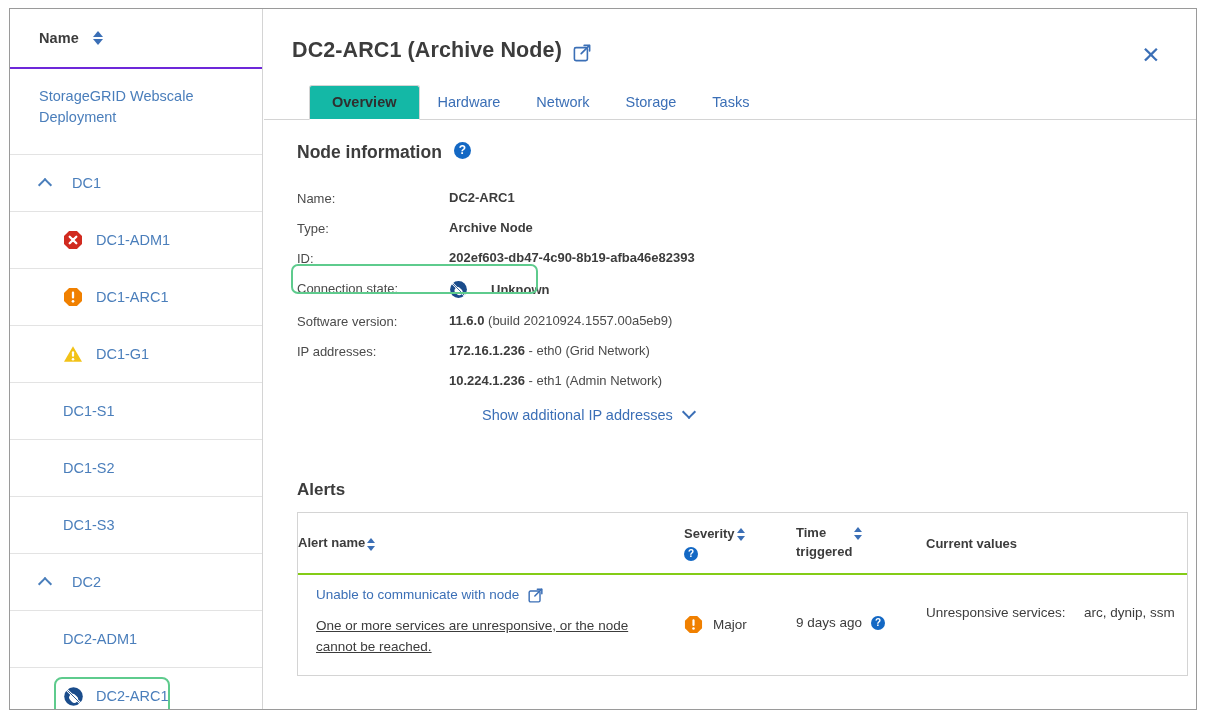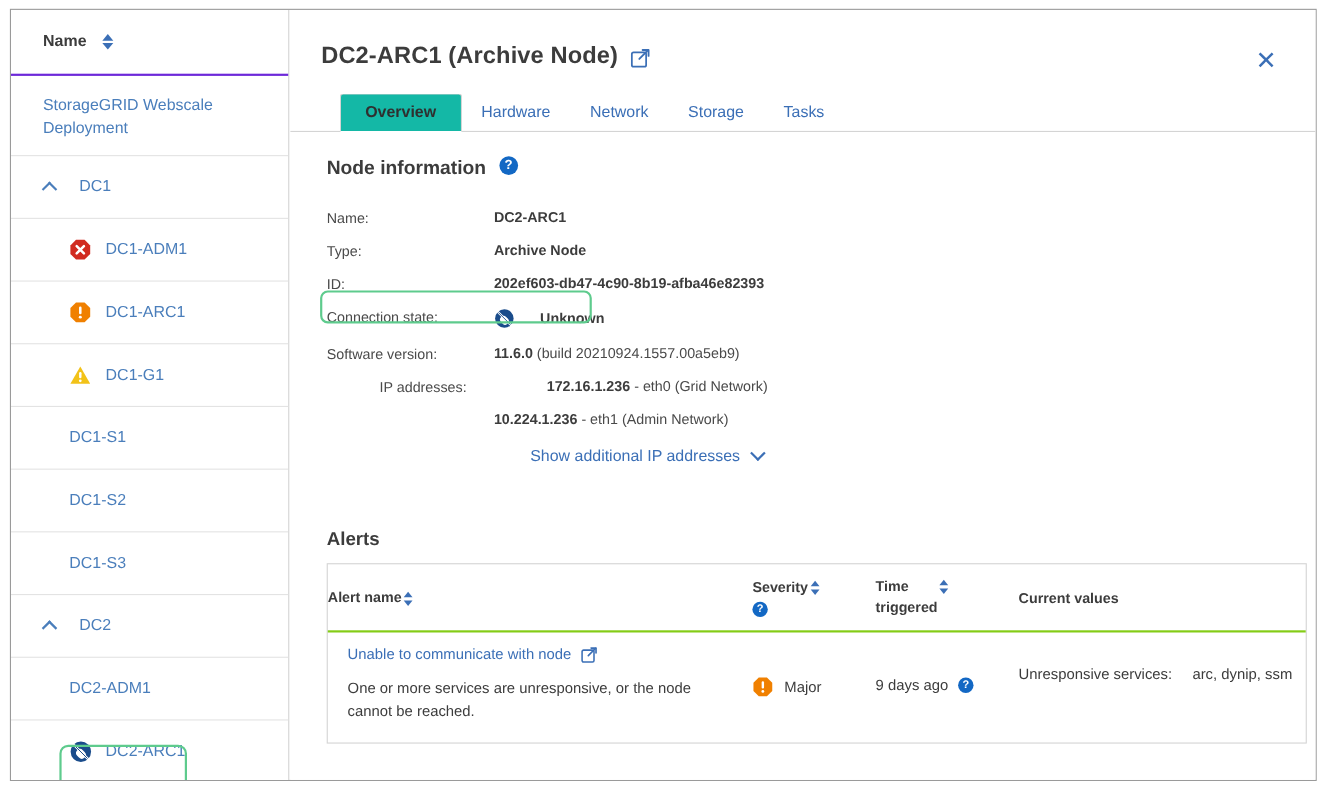--- a/index.html
+++ b/index.html
@@ -80,21 +80,21 @@
     padding-left: 29px;
     font-size: 14.5px;
     color: #4a7ebb;
     min-height: 57px;
   }
   .tree-row.root {
     padding-right: 20px;
     line-height: 1.45;
     display: block;
     padding-top: 17px;
-    padding-bottom: 13px;
+    padding-bottom: 26px;
   }
   .tree-row.group { padding-left: 30px; }
   .tree-row.leaf  { padding-left: 53px; }
   .tree-row.leaf-icon { padding-left: 53px; }
 
   .caret {
     display: inline-block;
     width: 13px; height: 13px;
     margin-right: 19px;
     position: relative;
@@ -346,21 +346,21 @@
 
   .alert-link {
     color: #3b6fb6;
     font-size: 13.5px;
     display: flex;
     align-items: center;
     margin-bottom: 14px;
     cursor: pointer;
   }
   .alert-link .ext-link { margin-left: 9px; width: 15px; height: 15px; }
-  .alert-desc { line-height: 1.55; color: #3c3c3c; max-width: 350px; }
+  .alert-desc { line-height: 1.55; color: #3c3c3c; max-width: 350px; text-decoration: underline; }
 
   .sev-wrap { display: flex; align-items: center; gap: 10px; padding-top: 28px; }
   .time-wrap { display: flex; align-items: center; gap: 9px; padding-top: 28px; }
   .cur-label { padding-top: 16px; line-height: 1.55; }
   .cur-value { padding-top: 16px; line-height: 1.55; }
 </style>
 </head>
 <body>
 
 <div id="app">
@@ -509,21 +509,21 @@
         </div>
 
         <div class="info-row" style="min-height:30px;">
           <div class="info-label">Software version:</div>
           <div class="info-value">
             <span>11.6.0</span>
             <span class="muted">(build 20210924.1557.00a5eb9)</span>
           </div>
         </div>
 
-        <div class="info-row" style="min-height:30px;margin-left:48px;">
+        <div class="info-row" style="min-height:30px;">
           <div class="info-label">IP addresses:</div>
           <div class="info-value">
             <span>172.16.1.236</span>
             <span class="muted">- eth0 (Grid Network)</span>
           </div>
         </div>
 
         <div class="info-row" style="min-height:30px;">
           <div class="info-label"></div>
           <div class="info-value">

